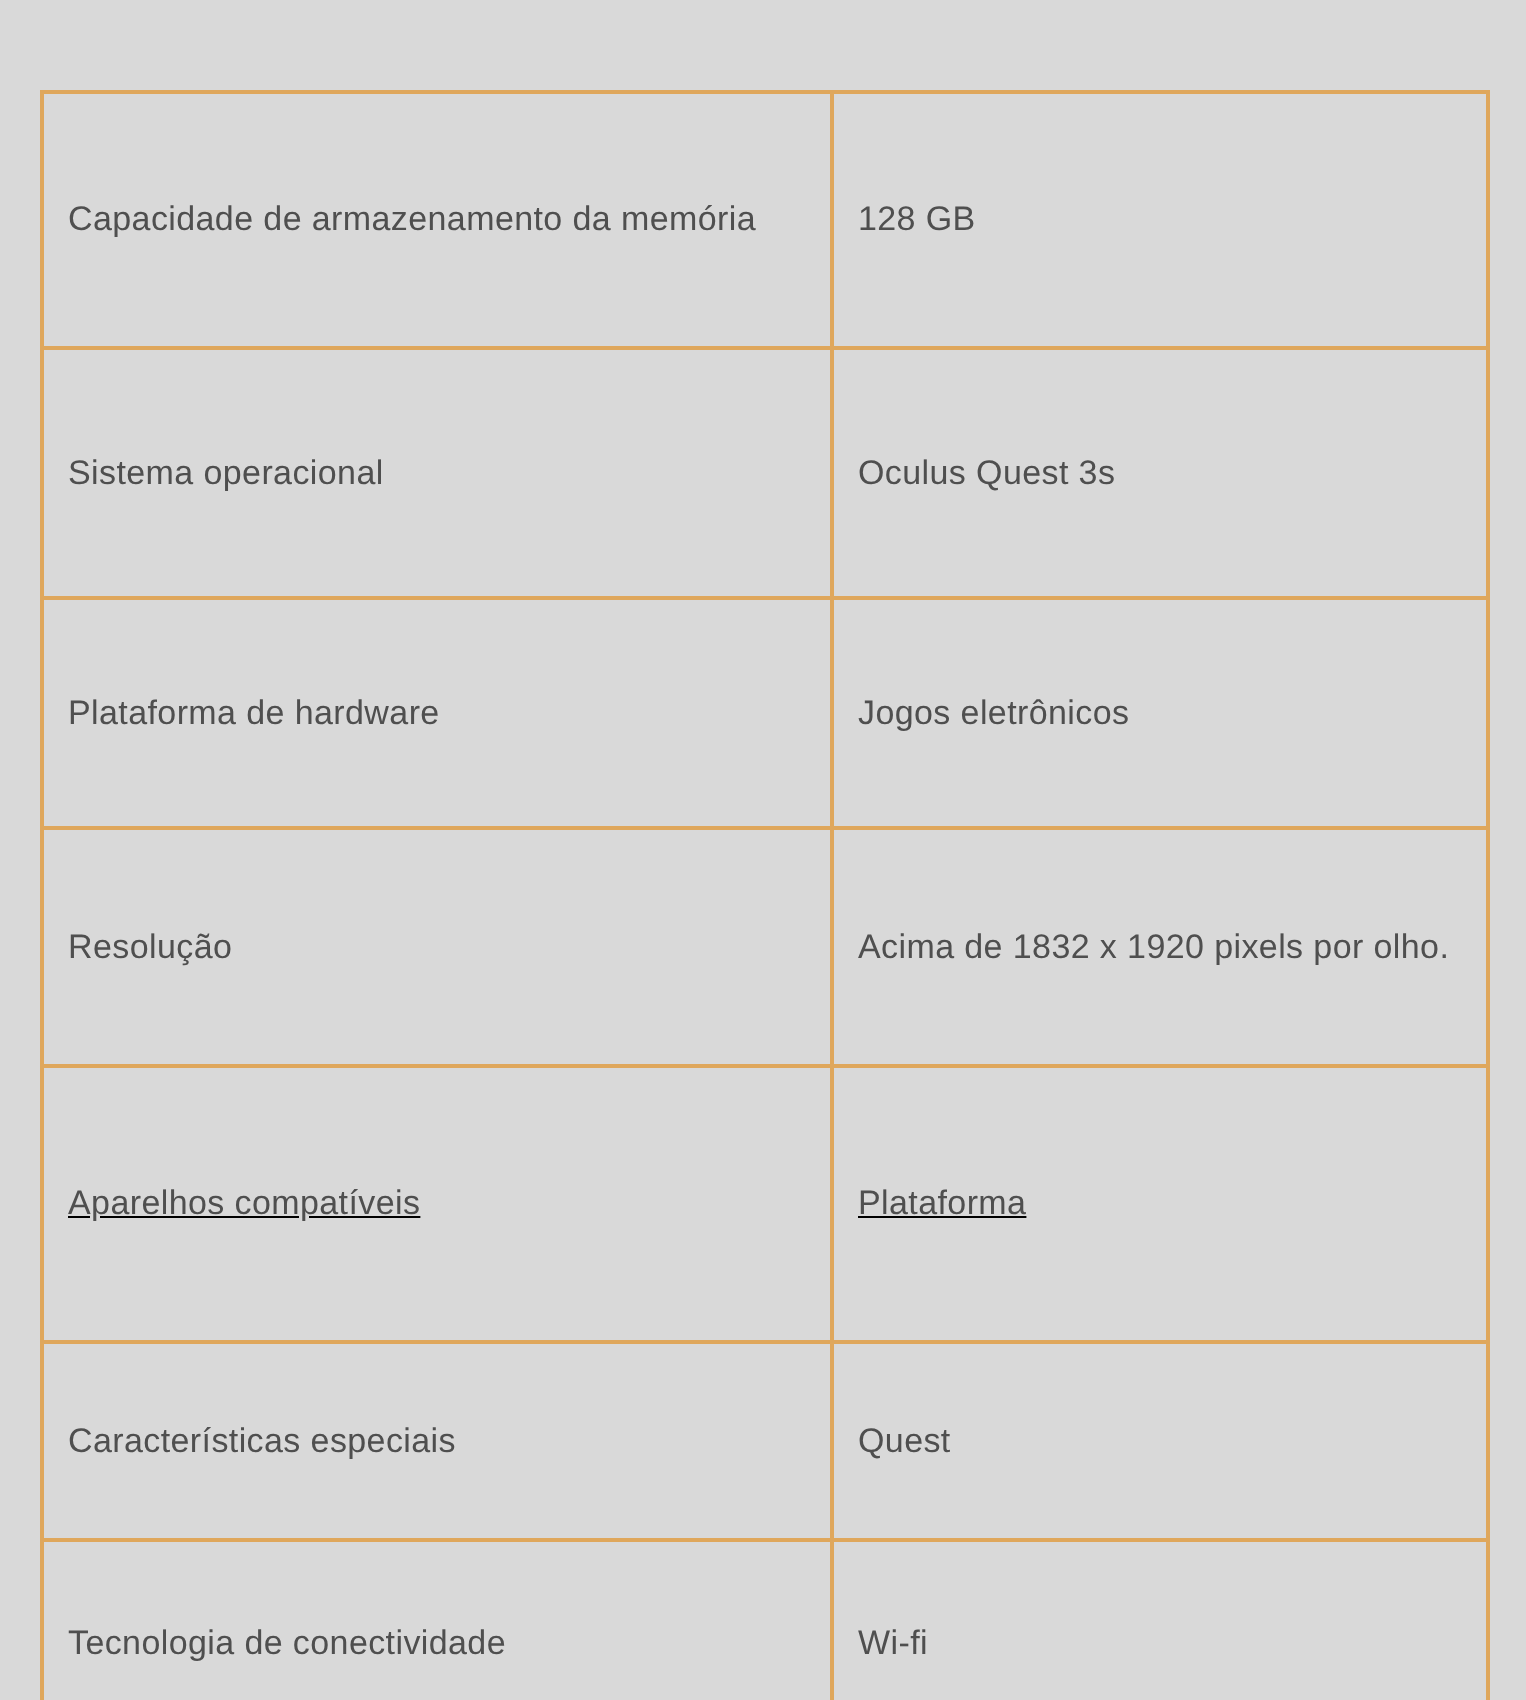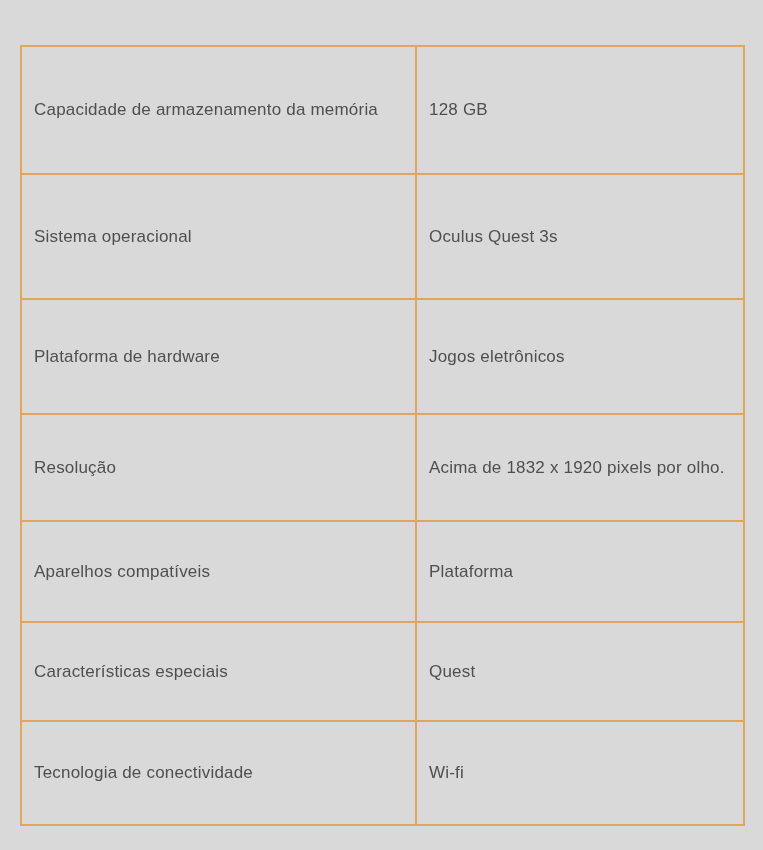--- a/index.html
+++ b/index.html
@@ -31,22 +31,22 @@
     letter-spacing:.2px;
     padding:0 14px 0 12px;
     background:var(--bg);
     word-wrap:break-word;
   }
   .spec-table col.c-label{width:395px;}
   .spec-table col.c-value{width:328px;}
   tr.r0{height:128px;}
   tr.r1{height:125px;}
   tr.r2{height:115px;}
-  tr.r3{height:107px;}
-  tr.r4{height:101px;}
+  tr.r3{height:119px;}
+  tr.r4{height:138px;text-decoration:underline;}
   tr.r5{height:99px;margin-left:24px;}
   tr.r6{height:104px;}
 </style>
 </head>
 <body>
 
 <table class="spec-table">
   <colgroup>
     <col class="c-label">
     <col class="c-value">

